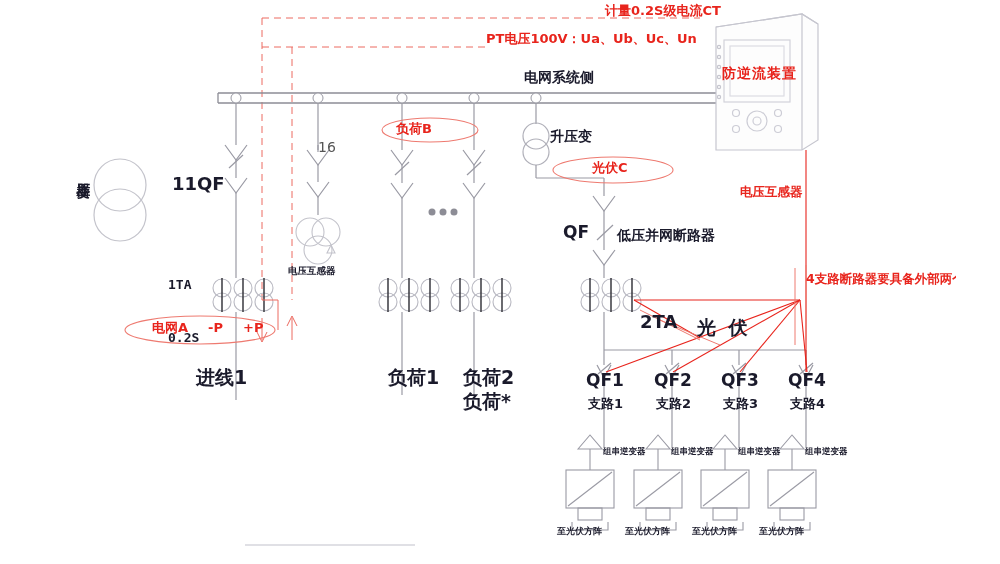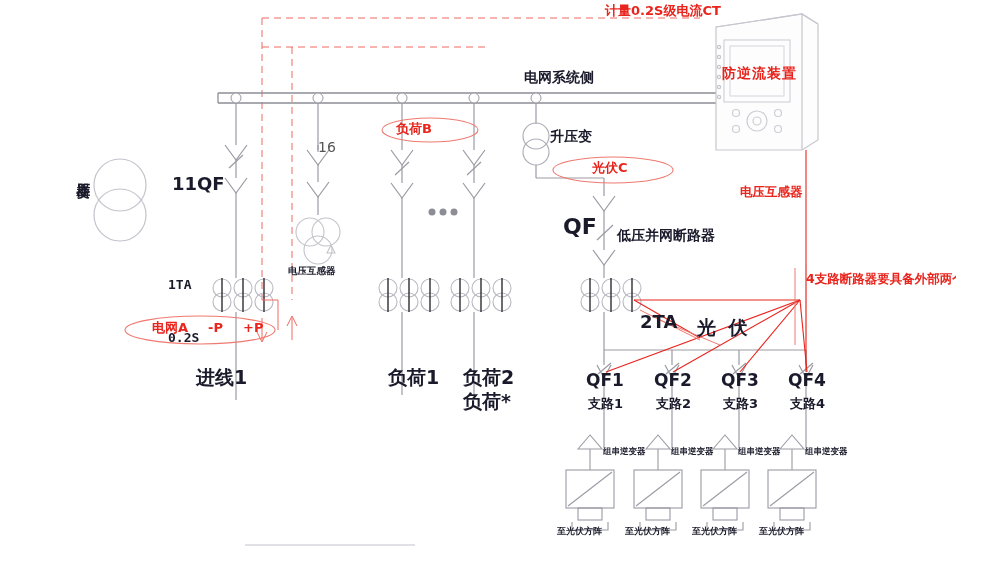--- a/index.html
+++ b/index.html
@@ -278,20 +278,21 @@
     <g stroke="#ee7a70" stroke-width="1" fill="none">
       <line x1="806" y1="265" x2="806" y2="340"></line>
       <line x1="795" y1="268" x2="795" y2="345"></line>
     </g>
 
     <line x1="245" y1="545" x2="415" y2="545" stroke="#d6d6dd" stroke-width="1.4"></line>
   </svg>
 
   <div class="lbl red b" style="left:605px;top:4px;font-size:13px;">计量0.2S级电流CT</div>
 
+  <div class="lbl red b" style="left:486px;top:32px;font-size:13px;">PT电压100V：Ua、Ub、Uc、Un</div>
 
   <div class="lbl red b" style="left:722px;top:66px;font-size:14px;letter-spacing:1px;">防逆流装置</div>
 
   <div class="lbl red b" style="left:740px;top:185px;font-size:12.5px;">电压互感器</div>
 
   <div class="lbl red b" style="left:806px;top:270px;font-size:12.5px;width:190px;line-height:1.5;">4支路断路器要具备外部两个按钮控制合闸，分闸的功能；并带一个常开辅助触点输出。</div>
 
   <div class="lbl b" style="left:524px;top:70px;font-size:14px;">电网系统侧</div>
 
   <div class="lbl b vert" style="left:75px;top:172px;font-size:14px;">变压器</div>
@@ -308,21 +309,21 @@
   <div class="lbl red b" style="left:152px;top:321px;font-size:13px;">电网A</div>
   <div class="lbl red b" style="left:208px;top:321px;font-size:13px;">-P</div>
   <div class="lbl red b" style="left:243px;top:321px;font-size:13px;">+P</div>
 
   <div class="lbl red b" style="left:396px;top:122px;font-size:13px;">负荷B</div>
 
   <div class="lbl red b" style="left:592px;top:161px;font-size:13px;">光伏C</div>
 
   <div class="lbl b" style="left:550px;top:129px;font-size:14px;">升压变</div>
 
-  <div class="lbl b" style="left:563px;top:215px;font-size:22px;">QF</div>
+  <div class="lbl b" style="left:563px;top:224px;font-size:17px;">QF</div>
   <div class="lbl b" style="left:617px;top:228px;font-size:14px;">低压并网断路器</div>
 
   <div class="lbl b" style="left:640px;top:313px;font-size:18px;">2TA</div>
 
   <div class="lbl b" style="left:697px;top:318px;font-size:19px;letter-spacing:3px;">光 伏</div>
 
   <div class="lbl b" style="left:196px;top:368px;font-size:19px;">进线1</div>
   <div class="lbl b" style="left:388px;top:368px;font-size:19px;">负荷1</div>
   <div class="lbl b" style="left:463px;top:368px;font-size:19px;">负荷2</div>
   <div class="lbl b" style="left:463px;top:392px;font-size:19px;">负荷*</div>

